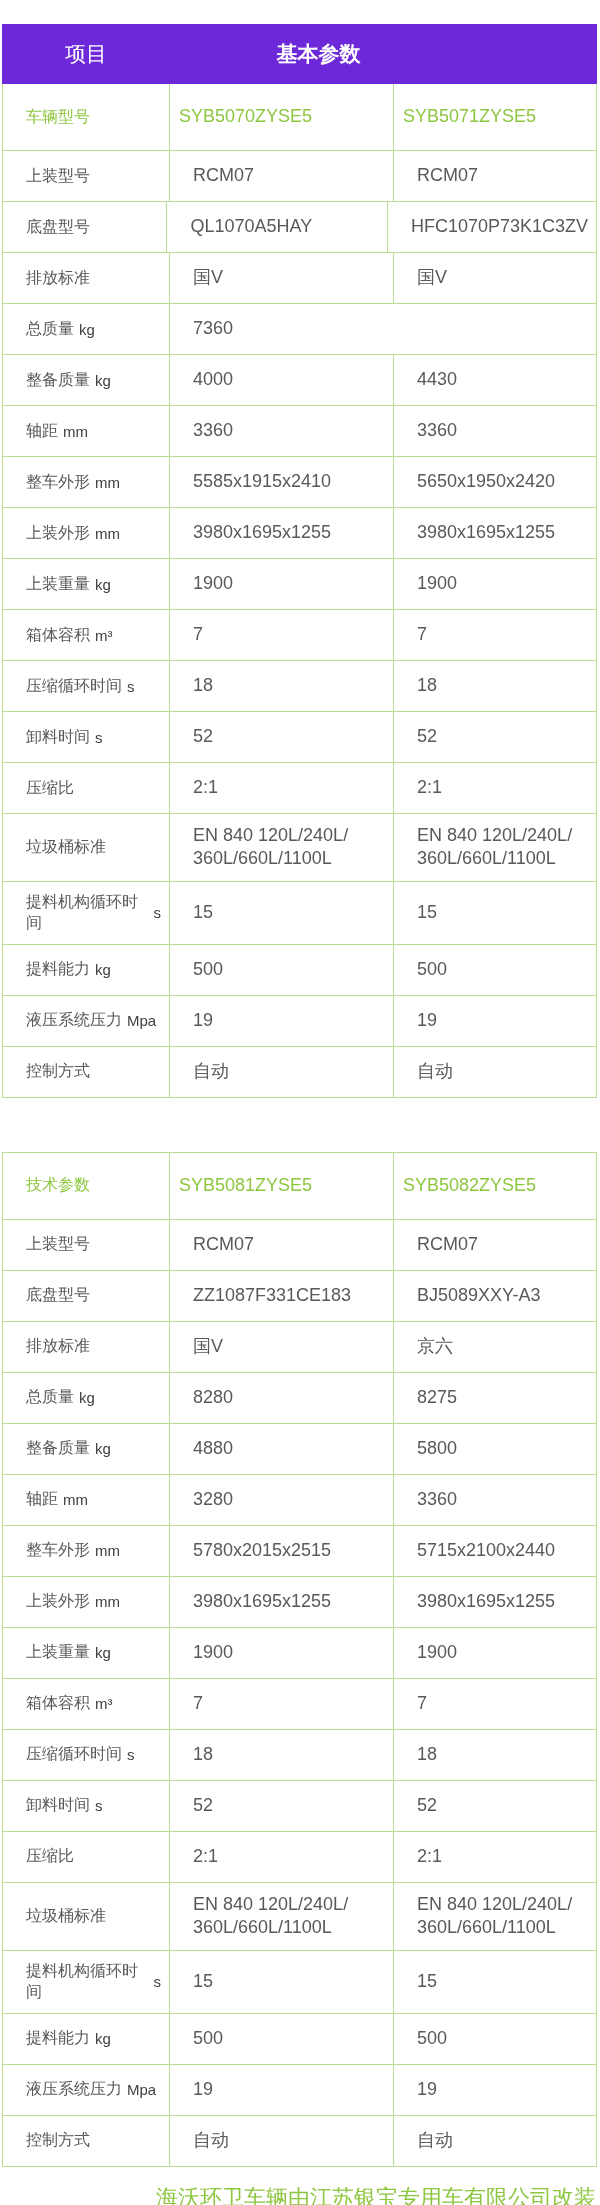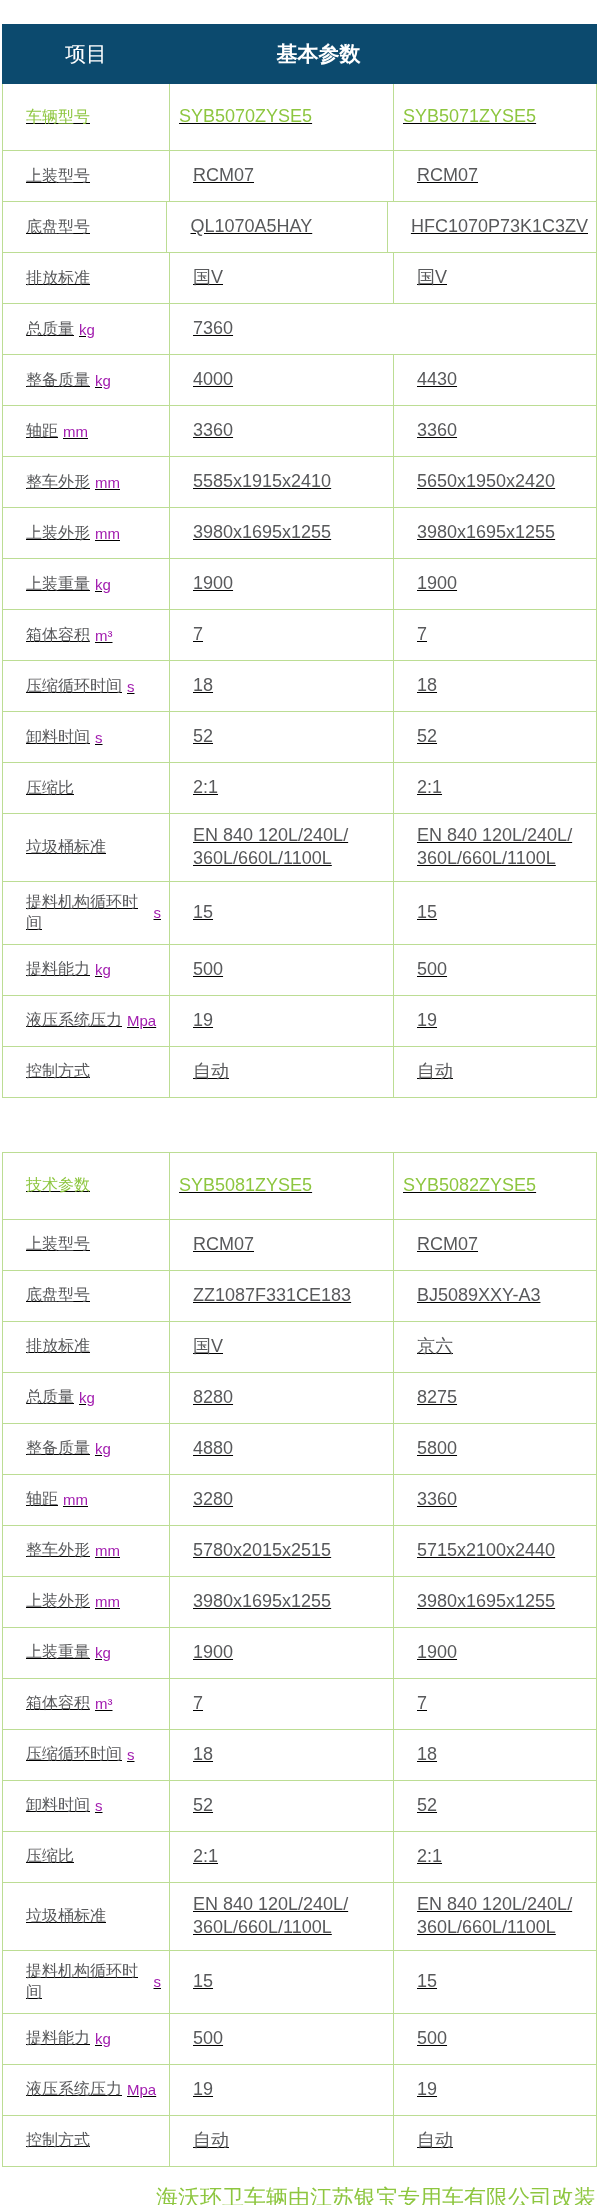--- a/index.html
+++ b/index.html
@@ -4,42 +4,42 @@
 <style>
   html,body{margin:0;padding:0;background:#ffffff;}
   .sheet{
     width:600px;height:2205px;margin:0;position:relative;
     font-family:"Liberation Sans","DejaVu Sans",sans-serif;
     background:#ffffff;overflow:hidden;
   }
   .table-wrap{margin-left:2px;width:595px;box-sizing:border-box;}
   
   .header-bar{
-    margin-top:24px;height:60px;background:#0c4a6e;color:#ffffff;
+    margin-top:24px;height:60px;background:#6d28d9;color:#ffffff;
     display:flex;align-items:center;font-size:21px;
   }
   .h-item{width:168px;text-align:center;}
   .h-params{flex:1;text-align:center;padding-right:130px;font-weight:bold;}
   
   .spec-table{
-    border:1px solid #bcdd94;border-top:none;box-sizing:border-box;text-decoration:underline;
+    border:1px solid #bcdd94;border-top:none;box-sizing:border-box;
   }
   .spec-table.top-bordered{border-top:1px solid #bcdd94;}
   .row{display:flex;align-items:stretch;}
   .row + .row{border-top:1px solid #bcdd94;}
   .cell{
     box-sizing:border-box;display:flex;align-items:center;
     padding:10px 8px 10px 23px;min-height:50px;
     color:#58595b;
   }
   .c-label{width:166px;font-size:16px;}
   .c-val{font-size:18px;border-left:1px solid #bcdd94;white-space:pre-line;line-height:1.3;}
   .c-v1{width:224px;}
   .c-v2{flex:1;}
-  .unit{color:#a21caf;font-size:15px;margin-left:5px;}
+  .unit{color:#404040;font-size:15px;margin-left:5px;}
   .row.highlight .cell{min-height:66px;color:#8dc63f;}
   .row.highlight .c-label{font-size:16px;}
   .row.highlight .c-val{font-size:18px;padding-left:9px;}
   
   .table-gap{height:54px;}
   
   .footer-note{
     margin-top:16px;text-align:right;padding-right:4px;
     color:#8dc63f;font-size:22px;
   }

